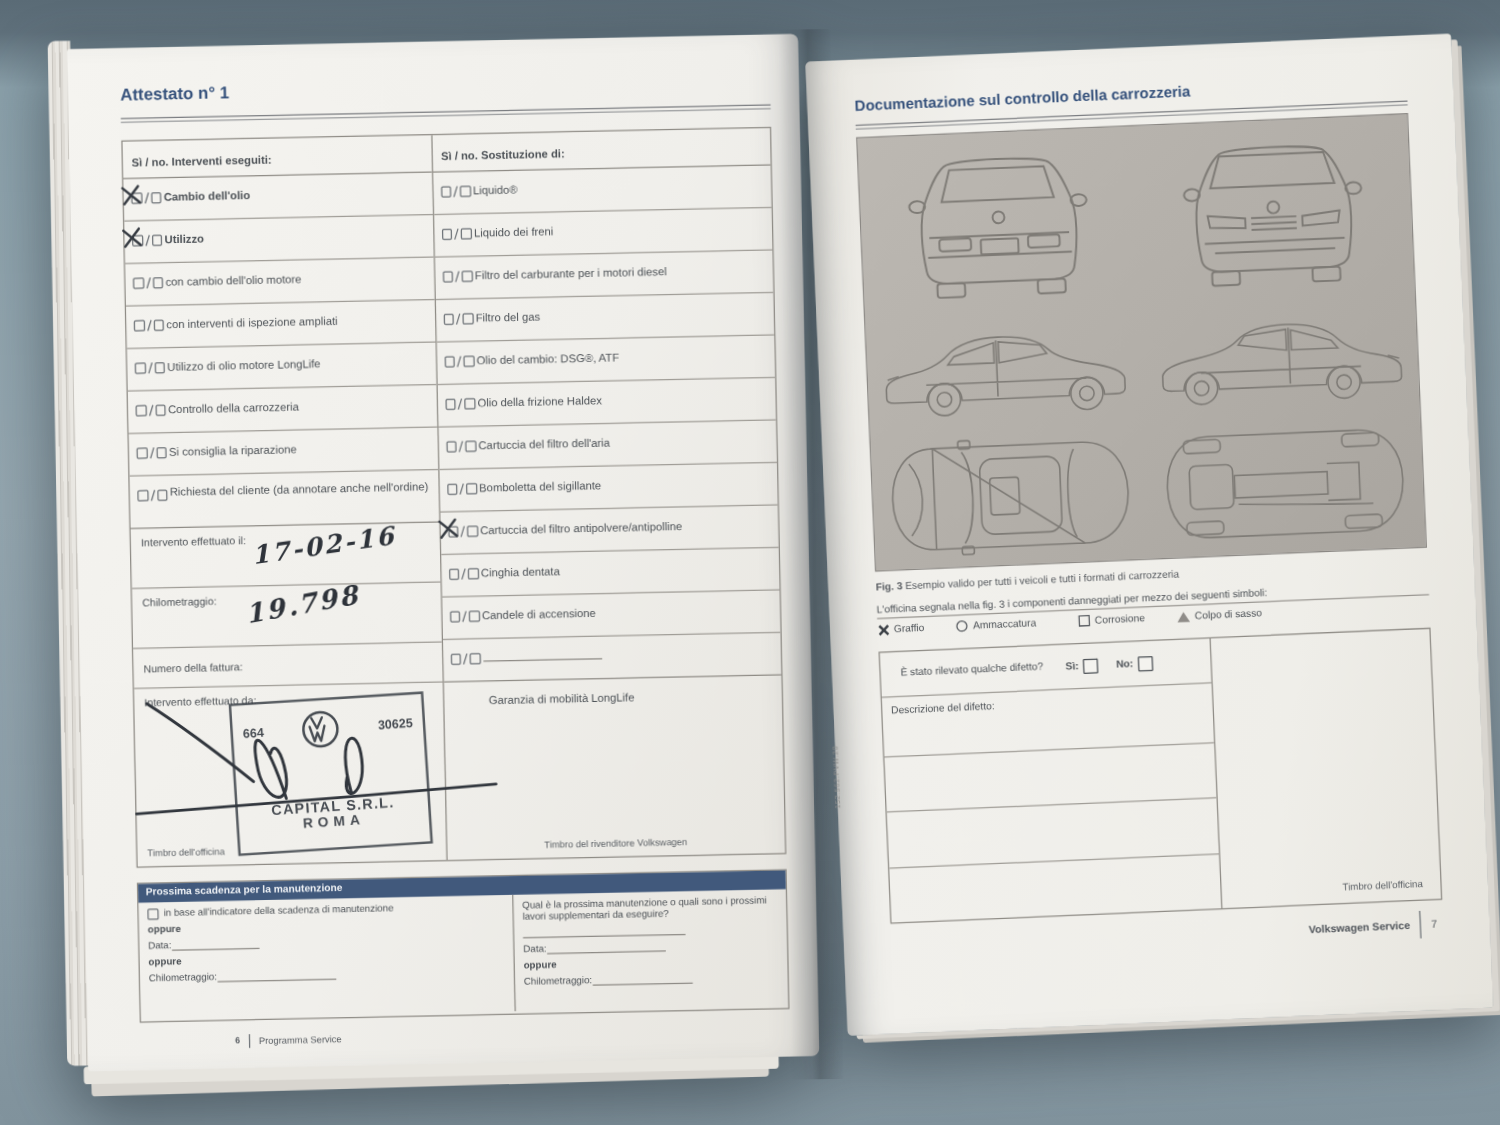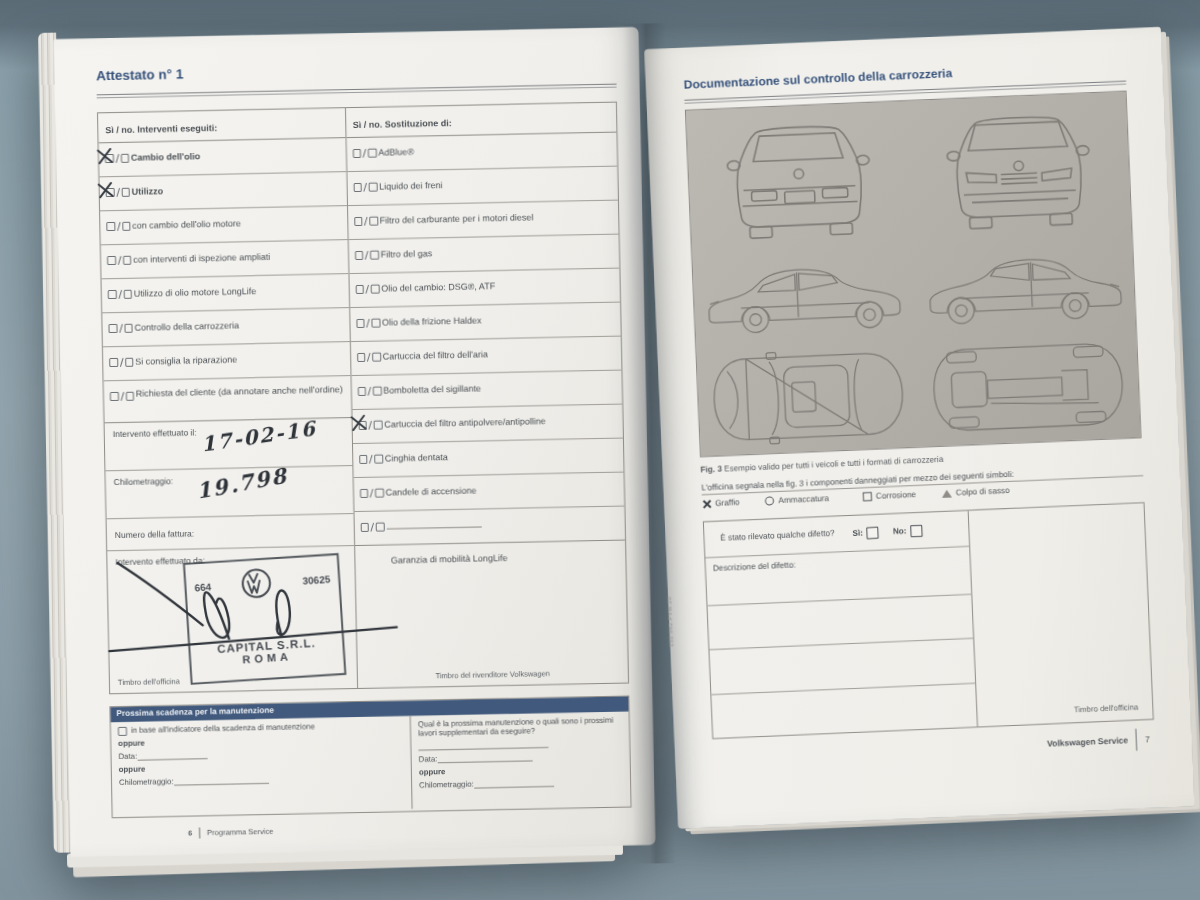--- a/index.html
+++ b/index.html
@@ -295,21 +295,21 @@
 
         <div class="colB">
           <div class="hd">Sì / no. Sostituzione di:</div>
 
           <div class="row">
             <span class="cb2">
                 <i></i>
                 <u></u>
                 <i></i>
               </span>
-            <span>AdBlue®</span>
+            <span>Liquido®</span>
           </div>
           <div class="row">
             <span class="cb2">
                 <i></i>
                 <u></u>
                 <i></i>
               </span>
             <span>Liquido dei freni</span>
           </div>
           <div class="row">

